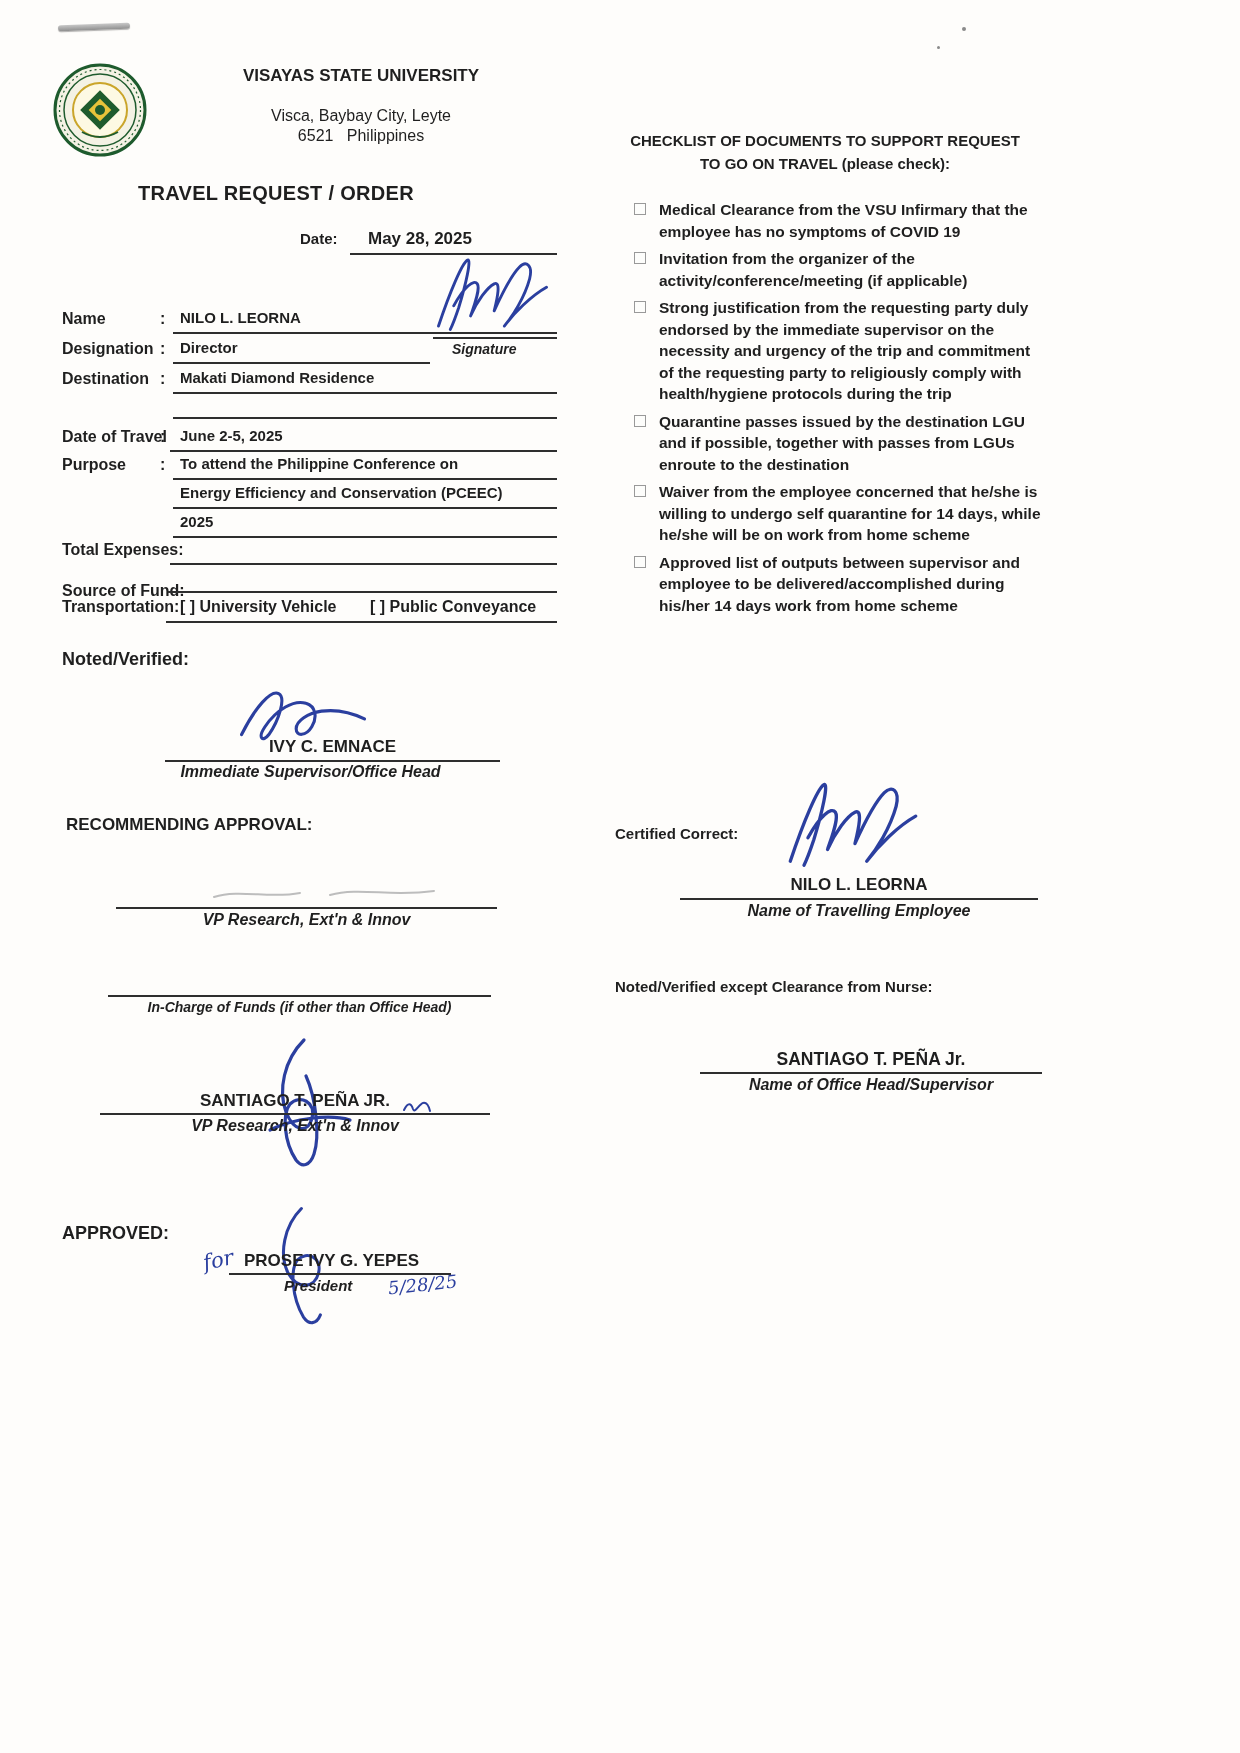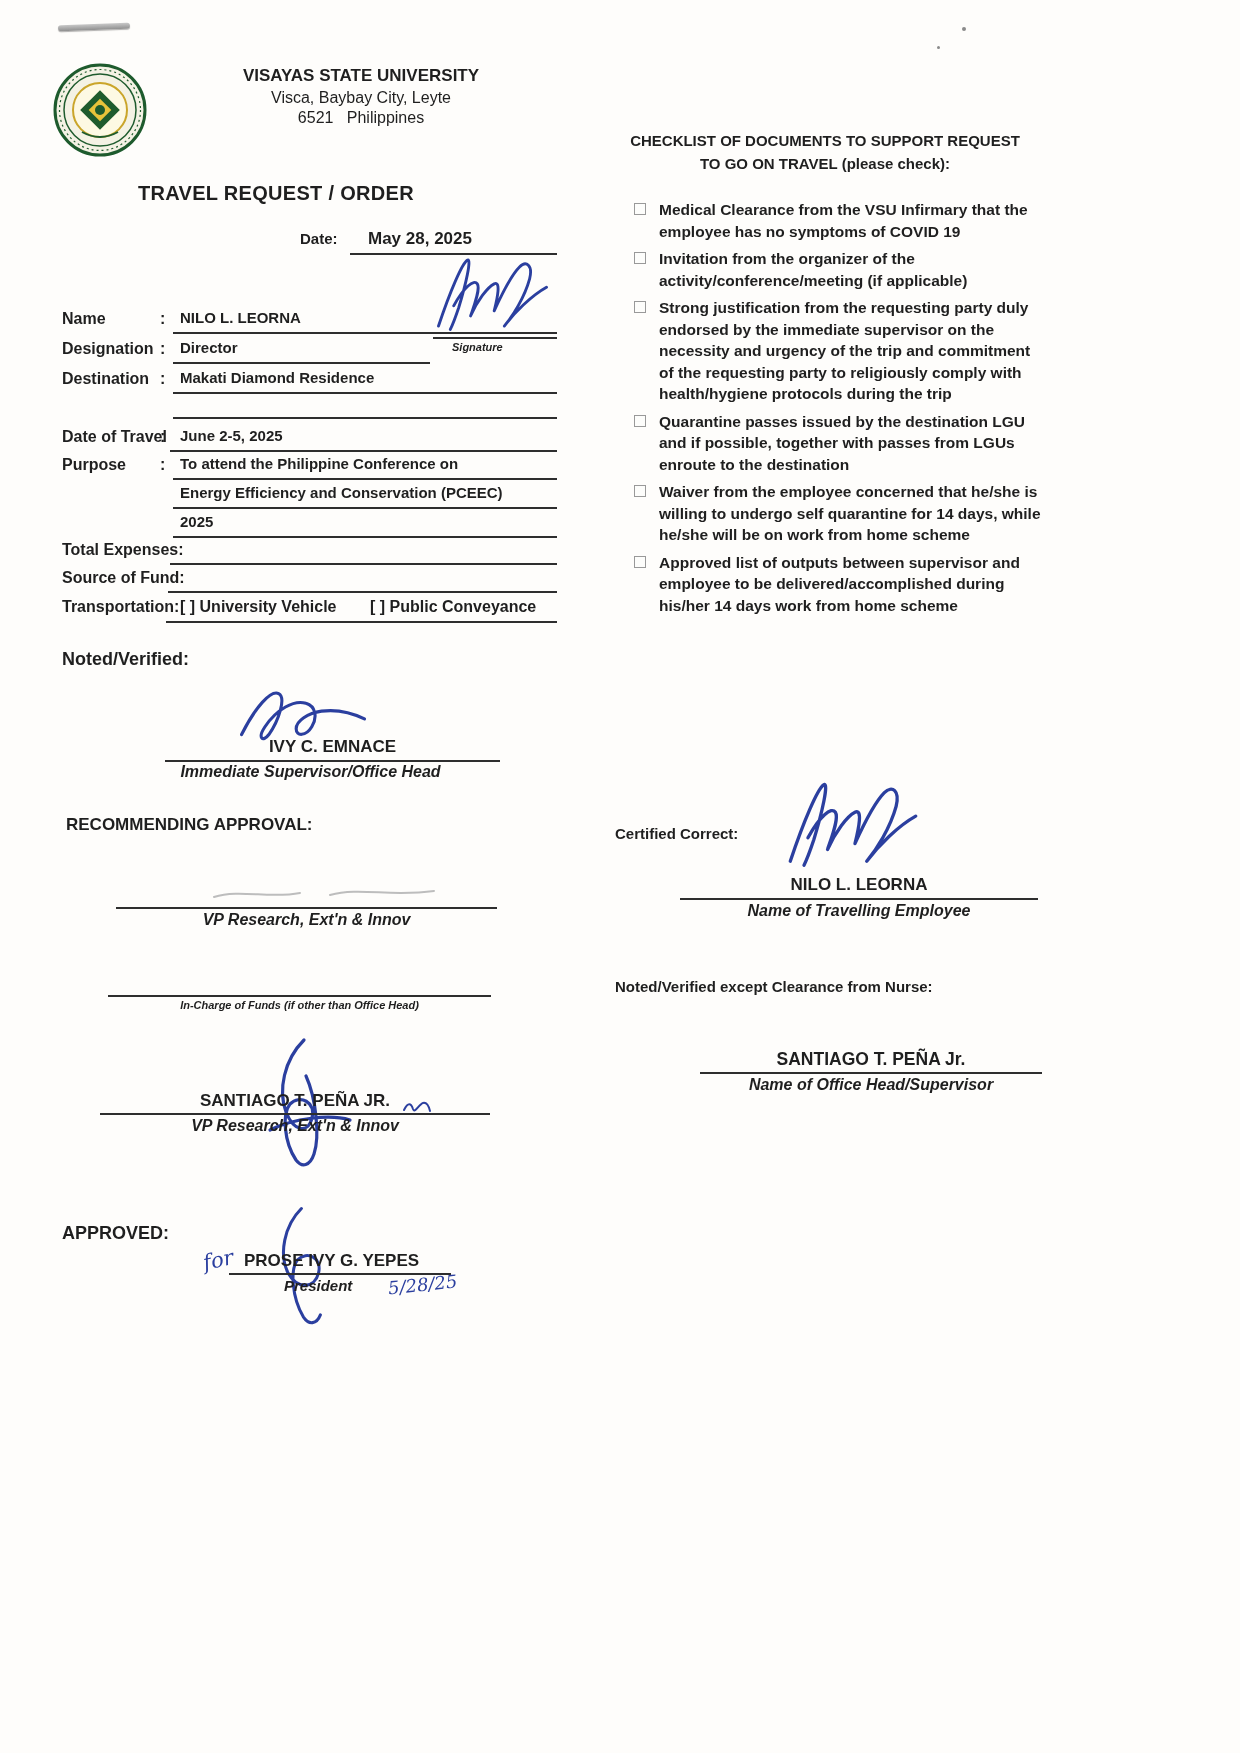--- a/index.html
+++ b/index.html
@@ -6,21 +6,21 @@
   body{margin:0;background:#d9d9d9;font-family:"Liberation Sans",sans-serif}
   .page{position:relative;width:1240px;height:1753px;margin:0 auto;background:#fefdfb;color:#1f1f1f;overflow:hidden}
   .abs{position:absolute}
   .b{font-weight:700}
   .i{font-style:italic}
   .ctr{text-align:center}
   .line{position:absolute;height:0;border-top:2px solid #2e2e2e}
   .pen{color:#2b3f9f;font-family:"DejaVu Serif",serif;font-style:italic}
   .sig path{stroke:#2b3f9f;fill:none;stroke-linecap:round;stroke-linejoin:round}
   .pencil path{stroke:#bdbdbd;fill:none;stroke-linecap:round}
-  .fs15{font-size:11px}.fs16{font-size:16px}.fs165{font-size:15px}.fs17{font-size:17px}
+  .fs15{font-size:14px}.fs16{font-size:16px}.fs165{font-size:15px}.fs17{font-size:17px}
   .fs18{font-size:18px}.fs20{font-size:20px}
   .ck-list{display:flex;flex-direction:column;gap:6px}
   .ck-item{display:flex}
   .ck-box{flex:0 0 12px;width:12px;height:12px;border:1.5px solid #999;margin:4px 13px 0 0;background:#fdfdfb}
   .ck-text{font-weight:700;font-size:15.5px;line-height:21.5px}
   .staple{position:absolute;width:72px;height:6px;background:linear-gradient(#c8c8c8,#8f8f8f);border-radius:3px;transform:rotate(-2deg);box-shadow:0 1px 1px rgba(0,0,0,.3)}
   .dot{position:absolute;border-radius:50%;background:#8a8a8a}
   .pre{white-space:pre}
 </style>
 </head>
@@ -39,21 +39,21 @@
       <circle cx="48" cy="48" r="36" fill="none" stroke="#1e5b2d" stroke-width="1.5"></circle>
       <circle cx="48" cy="48" r="27" fill="#fdf9e3" stroke="#caa52a" stroke-width="2"></circle>
       <rect x="34" y="34" width="28" height="28" transform="rotate(45 48 48)" fill="#1e5b2d"></rect>
       <rect x="40" y="40" width="16" height="16" transform="rotate(45 48 48)" fill="#e8c33a"></rect>
       <circle cx="48" cy="48" r="5" fill="#1e5b2d"></circle>
       <path d="M30 70 Q48 80 66 70" stroke="#1e5b2d" stroke-width="2" fill="none"></path>
     </svg>
   </div>
   <div class="abs ctr" style="left:196px;top:66px;width:330px">
     <div class="b fs17">VISAYAS STATE UNIVERSITY</div>
-    <div class="fs16" style="margin-top:3px">Visca, Baybay City, Leyte</div>
+    <div class="fs16" style="margin-top:21px">Visca, Baybay City, Leyte</div>
     <div class="fs16 pre" style="margin-top:2px">6521   Philippines</div>
   </div>
 
   <div class="abs b fs20" style="left:138px;top:182px;letter-spacing:.3px">TRAVEL REQUEST / ORDER</div>
 
   <span class="abs b fs165" style="left:300px;top:230px">Date:</span>
   <span class="abs b fs17" style="left:368px;top:229px">May 28, 2025</span>
   <div class="line" style="left:350px;top:253px;width:207px"></div>
 
   <div class="abs sig" style="left:425px;top:248px">
@@ -91,21 +91,21 @@
   <span class="abs b fs165" style="left:180px;top:455px">To attend the Philippine Conference on</span>
   <div class="line" style="left:173px;top:478px;width:384px"></div>
   <span class="abs b fs165" style="left:180px;top:484px">Energy Efficiency and Conservation (PCEEC)</span>
   <div class="line" style="left:173px;top:507px;width:384px"></div>
   <span class="abs b fs165" style="left:180px;top:513px">2025</span>
   <div class="line" style="left:173px;top:536px;width:384px"></div>
 
   <span class="abs b fs16" style="left:62px;top:541px">Total Expenses:</span>
   <div class="line" style="left:170px;top:563px;width:387px"></div>
 
-  <span class="abs b fs16" style="left:62px;top:569px">Source of Fund:</span>
+  <span class="abs b fs16" style="left:62px;top:582px">Source of Fund:</span>
   <div class="line" style="left:168px;top:591px;width:389px"></div>
 
   <span class="abs b fs16" style="left:62px;top:598px">Transportation:</span>
   <span class="abs b fs16" style="left:180px;top:598px">[ ] University Vehicle</span>
   <span class="abs b fs16" style="left:370px;top:598px">[ ] Public Conveyance</span>
   <div class="line" style="left:166px;top:621px;width:391px"></div>
 
   <div class="abs b fs18" style="left:62px;top:649px">Noted/Verified:</div>
   <div class="abs sig" style="left:228px;top:678px">
     <svg viewBox="0 0 150 80" width="150" height="78">

